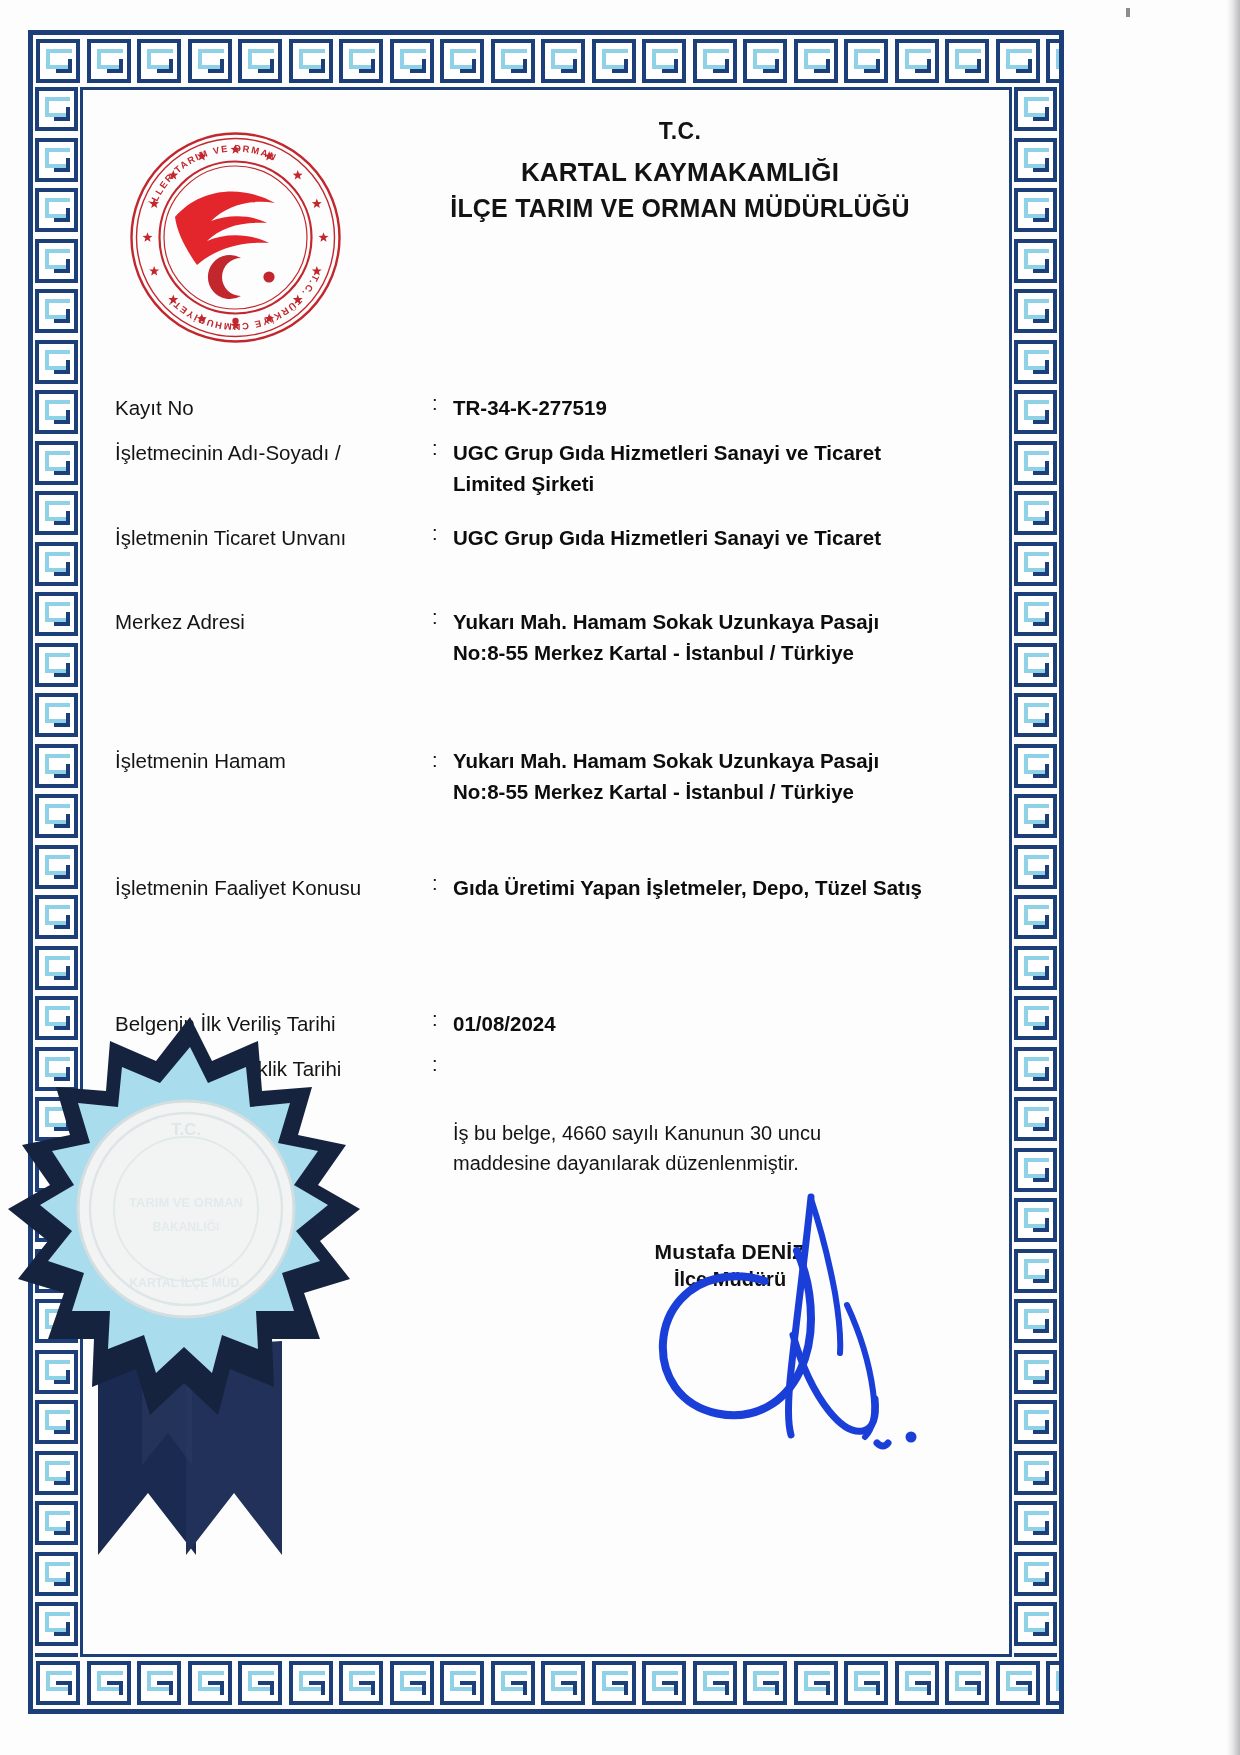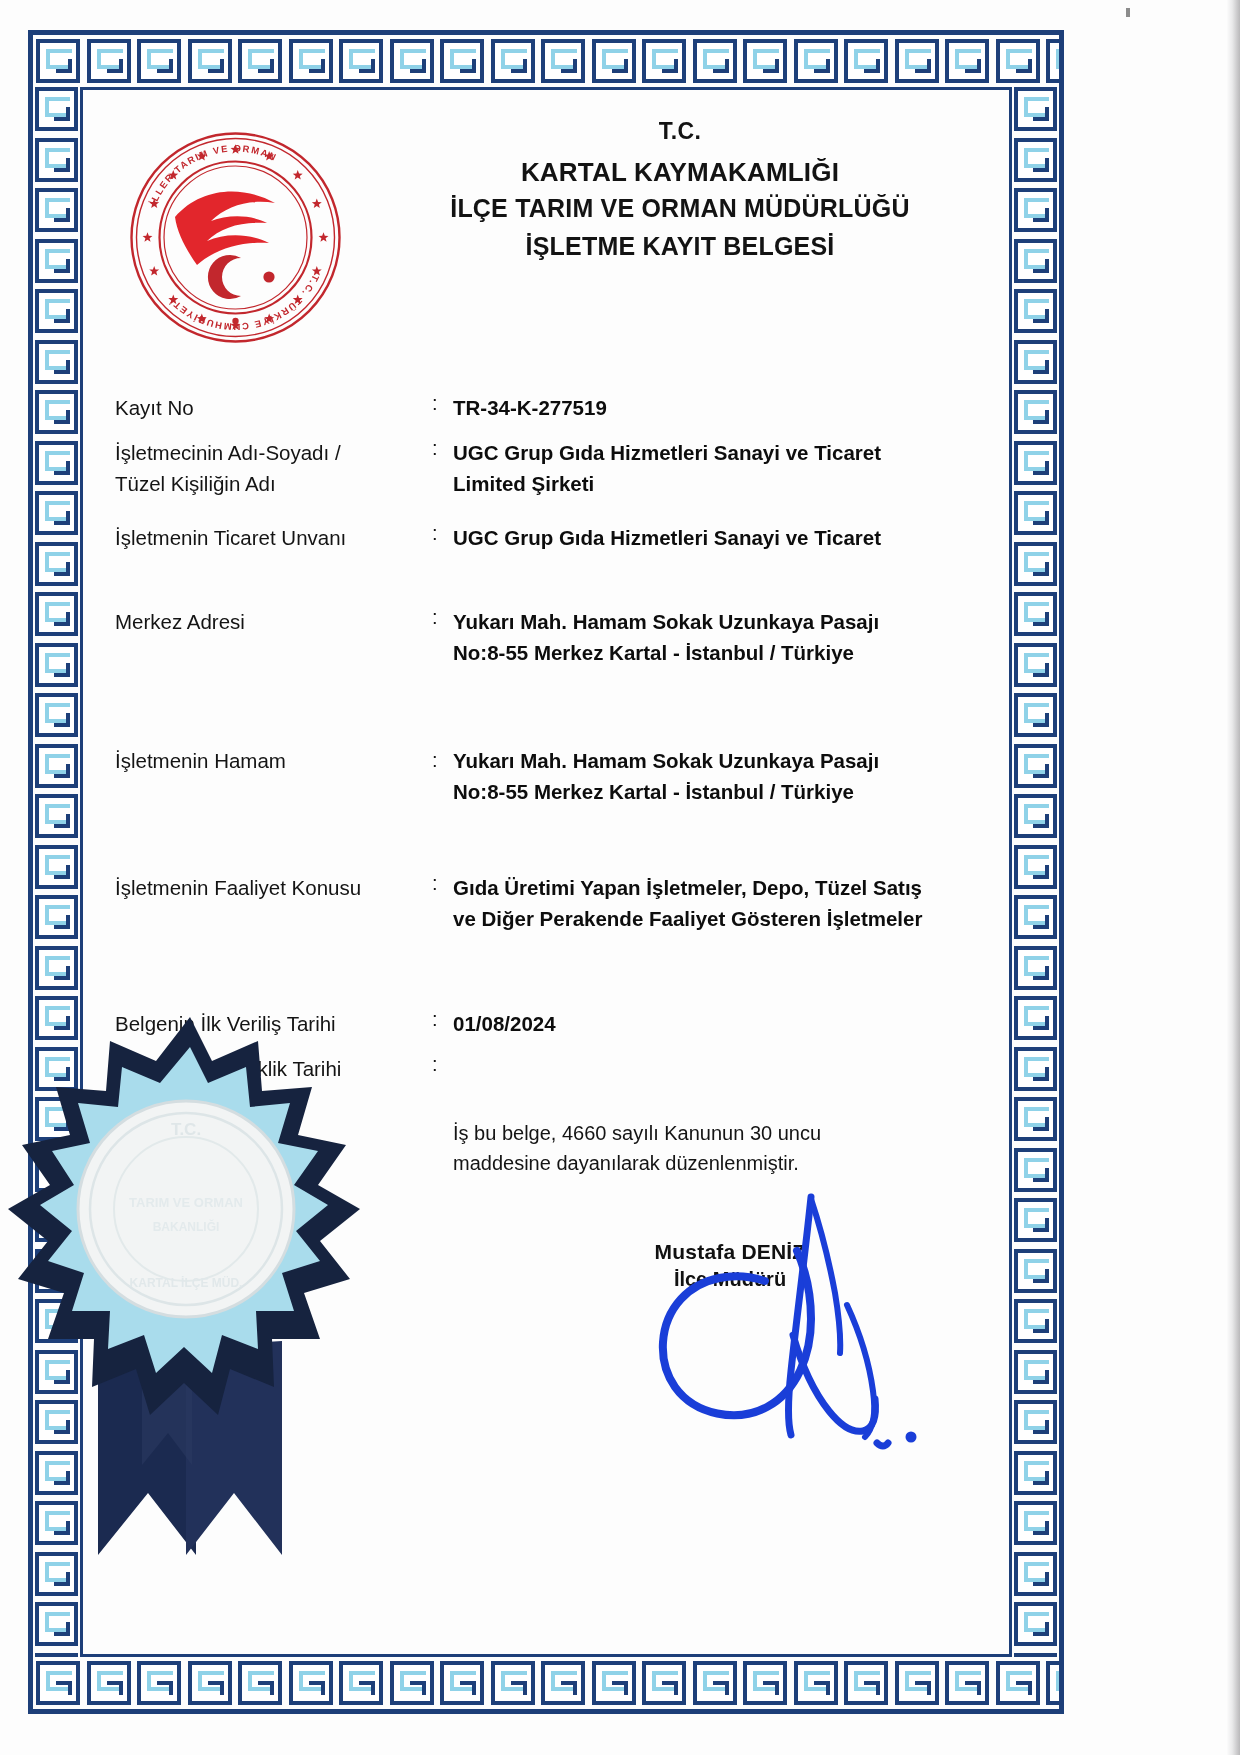--- a/index.html
+++ b/index.html
@@ -428,33 +428,31 @@
         <circle cx="146" cy="152" r="5.6" fill="#c2272d"></circle>
 
         <circle cx="112.5" cy="196" r="3.2" fill="#c2272d"></circle>
       </svg>
     </div>
 
     <div id="header-block">
       <div class="h-tc">T.C.</div>
       <div class="h-line l2">KARTAL KAYMAKAMLIĞI</div>
       <div class="h-line l3">İLÇE TARIM VE ORMAN MÜDÜRLÜĞÜ</div>
-      <div class="h-line l4">İŞLETME KAYIT BELGESİ</div>
     </div>
 
     <div class="field f-kayit">
       <div class="lbl">Kayıt No</div>
       <div class="colon">:</div>
       <div class="val">TR-34-K-277519</div>
     </div>
 
     <div class="field f-isletmeci">
       <div class="lbl">
         <div>İşletmecinin Adı-Soyadı /</div>
-        <div>Tüzel Kişiliğin Adı</div>
       </div>
       <div class="colon">:</div>
       <div class="val">
         <div>UGC Grup Gıda Hizmetleri Sanayi ve Ticaret</div>
         <div>Limited Şirketi</div>
       </div>
     </div>
 
     <div class="field f-unvan">
       <div class="lbl">İşletmenin Ticaret Unvanı</div>
@@ -482,21 +480,20 @@
         <div>Yukarı Mah. Hamam Sokak Uzunkaya Pasajı</div>
         <div>No:8-55 Merkez Kartal - İstanbul / Türkiye</div>
       </div>
     </div>
 
     <div class="field f-faaliyet">
       <div class="lbl">İşletmenin Faaliyet Konusu</div>
       <div class="colon">:</div>
       <div class="val">
         <div>Gıda Üretimi Yapan İşletmeler, Depo, Tüzel Satış</div>
-        <div>ve Diğer Perakende Faaliyet Gösteren İşletmeler</div>
       </div>
     </div>
 
     <div class="field f-ilk">
       <div class="lbl">Belgenin İlk Veriliş Tarihi</div>
       <div class="colon">:</div>
       <div class="val">01/08/2024</div>
     </div>
 
     <div class="field f-degisik">

